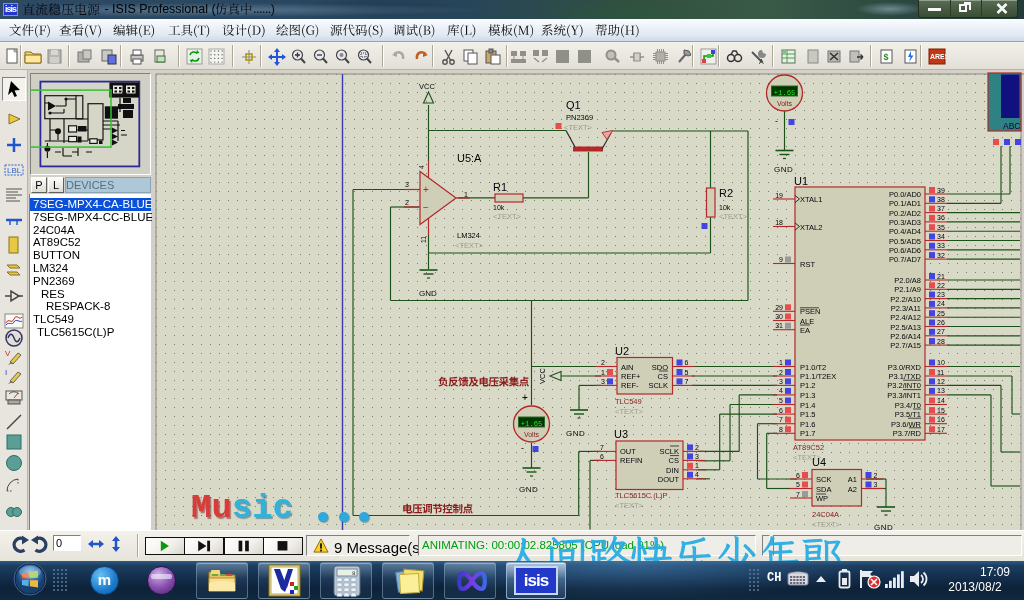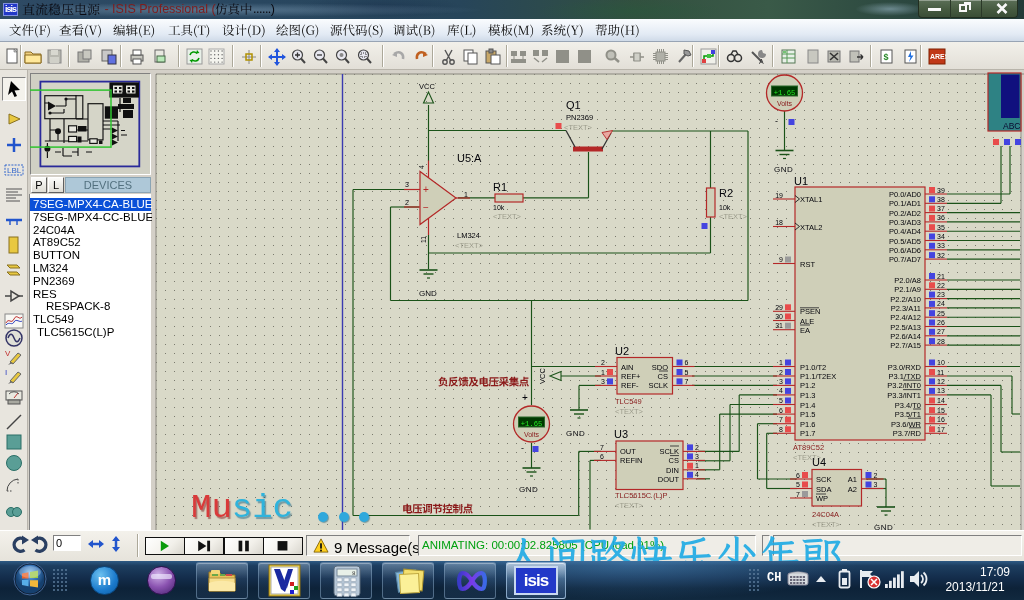--- a/index.html
+++ b/index.html
@@ -18,21 +18,21 @@
 </style></head><body>
 <div id="title" class="ab"></div>
 <div class="ab" style="left:540px;top:0;width:180px;height:19px;background:radial-gradient(ellipse at 50% 60%,rgba(40,90,60,.45),rgba(40,90,60,0) 75%)"></div>
 <div class="ab" style="left:300px;top:0;width:160px;height:19px;background:radial-gradient(ellipse at 50% 40%,rgba(20,40,70,.4),rgba(20,40,70,0) 75%)"></div>
 <div class="ab" style="left:60px;top:3px;width:420px;height:14px;background:radial-gradient(ellipse at 35% 50%,rgba(150,180,205,.42),rgba(150,180,205,0) 72%)"></div>
 <div class="ab" style="left:855px;top:2px;width:70px;height:14px;background:radial-gradient(ellipse,rgba(170,200,220,.5),rgba(170,200,220,0) 70%)"></div>
 <div class="ab" style="left:3px;top:3px;width:15px;height:13px;background:#2238C8;border:1px solid #8090E0;color:#fff;font-size:9px;font-weight:bold;text-align:center;line-height:11px;letter-spacing:-1px">isis</div>
 <svg style="position:absolute;left:22px;top:0.2px;overflow:visible;" width="80" height="18" viewBox="0 -14.3 80 18">
     <path d="M11.0 -9.8 10.3 -8.9H6.6L7.0 -10.5C7.3 -10.5 7.4 -10.6 7.4 -10.8L6.0 -11.0L5.8 -8.9H0.8L0.9 -8.5H5.7L5.5 -7.2H3.9L2.9 -7.6V0.1H0.6L0.7 0.5H12.2C12.4 0.5 12.5 0.4 12.6 0.3C12.1 -0.1 11.3 -0.7 11.3 -0.7L10.7 0.1H10.2V-6.7C10.5 -6.7 10.7 -6.8 10.8 -6.9L9.6 -7.8L9.2 -7.2H6.1L6.5 -8.5H11.9C12.1 -8.5 12.2 -8.6 12.3 -8.7C11.8 -9.2 11.0 -9.8 11.0 -9.8ZM3.7 0.1V-1.3H9.3V0.1ZM3.7 -1.7V-3.2H9.3V-1.7ZM3.7 -3.5V-5.0H9.3V-3.5ZM3.7 -5.4V-6.8H9.3V-5.4Z M14.3 -2.6C14.2 -2.6 13.7 -2.6 13.7 -2.6V-2.3C14.0 -2.3 14.2 -2.3 14.4 -2.2C14.7 -2.0 14.7 -0.9 14.6 0.4C14.6 0.8 14.7 1.0 15.0 1.0C15.4 1.0 15.7 0.7 15.7 0.1C15.8 -0.9 15.4 -1.5 15.4 -2.1C15.4 -2.4 15.5 -2.8 15.6 -3.2C15.8 -3.8 16.8 -6.6 17.3 -8.1L17.1 -8.2C14.9 -3.3 14.9 -3.3 14.7 -2.9C14.5 -2.6 14.5 -2.6 14.3 -2.6ZM13.7 -7.8 13.6 -7.7C14.1 -7.4 14.8 -6.7 15.0 -6.2C15.9 -5.6 16.4 -7.5 13.7 -7.8ZM14.7 -10.7 14.5 -10.6C15.1 -10.2 15.8 -9.5 16.0 -8.9C16.9 -8.3 17.5 -10.2 14.7 -10.7ZM19.9 -11.0 19.8 -10.9C20.2 -10.5 20.7 -9.8 20.8 -9.3C21.6 -8.6 22.4 -10.3 19.9 -11.0ZM23.9 -4.9 22.7 -5.0V0.0C22.7 0.6 22.8 0.8 23.5 0.8H24.1C25.3 0.8 25.6 0.6 25.6 0.3C25.6 0.1 25.5 0.1 25.3 -0.0L25.2 -1.8H25.1C25.0 -1.1 24.8 -0.3 24.8 -0.1C24.7 0.0 24.7 0.0 24.6 0.0C24.5 0.1 24.4 0.1 24.2 0.1H23.7C23.5 0.1 23.5 0.0 23.5 -0.2V-4.6C23.7 -4.6 23.9 -4.7 23.9 -4.9ZM19.4 -4.9 18.1 -5.0V-3.4C18.1 -1.9 17.8 -0.2 16.0 0.9L16.1 1.1C18.5 0.0 18.9 -1.8 18.9 -3.4V-4.6C19.2 -4.6 19.3 -4.7 19.4 -4.9ZM21.6 -4.9 20.4 -5.0V0.7H20.5C20.8 0.7 21.2 0.5 21.2 0.5V-4.5C21.5 -4.6 21.6 -4.7 21.6 -4.9ZM24.4 -9.8 23.8 -9.0H17.0L17.1 -8.6H20.1C19.6 -7.9 18.5 -6.8 17.6 -6.3C17.5 -6.3 17.3 -6.2 17.3 -6.2L17.7 -5.2C17.8 -5.3 17.9 -5.3 17.9 -5.4C20.2 -5.7 22.2 -6.1 23.4 -6.3C23.7 -5.9 23.9 -5.5 24.0 -5.1C25.0 -4.5 25.6 -6.6 22.3 -7.8L22.2 -7.7C22.5 -7.4 22.9 -7.0 23.3 -6.6C21.3 -6.4 19.5 -6.3 18.3 -6.2C19.3 -6.7 20.4 -7.4 21.0 -8.0C21.3 -7.9 21.5 -8.0 21.5 -8.2L20.6 -8.6H25.1C25.3 -8.6 25.4 -8.7 25.5 -8.8C25.1 -9.2 24.4 -9.8 24.4 -9.8Z M31.4 -2.7H31.2C31.2 -1.8 30.8 -0.9 30.4 -0.5C30.1 -0.4 30.0 -0.1 30.1 0.1C30.3 0.4 30.7 0.3 31.0 0.0C31.4 -0.4 31.8 -1.3 31.4 -2.7ZM33.4 -2.7 32.3 -2.8V-0.2C32.3 0.4 32.4 0.6 33.4 0.6H34.7C36.6 0.6 37.0 0.5 37.0 0.1C37.0 -0.1 37.0 -0.1 36.7 -0.2L36.6 -1.6H36.5C36.3 -1.0 36.2 -0.5 36.1 -0.3C36.1 -0.2 36.0 -0.1 35.9 -0.1C35.7 -0.1 35.3 -0.1 34.7 -0.1H33.6C33.1 -0.1 33.1 -0.2 33.1 -0.3V-2.4C33.3 -2.4 33.4 -2.5 33.4 -2.7ZM36.8 -2.7 36.6 -2.6C37.2 -1.9 37.7 -0.9 37.7 -0.1C38.5 0.7 39.3 -1.3 36.8 -2.7ZM34.0 -3.4 33.8 -3.3C34.3 -2.8 34.7 -1.9 34.8 -1.2C35.6 -0.6 36.3 -2.2 34.0 -3.4ZM34.3 -10.6 32.8 -10.9C32.5 -9.7 31.7 -8.4 30.8 -7.6L31.0 -7.5C31.7 -7.9 32.3 -8.4 32.9 -9.1H35.6C35.4 -8.6 35.0 -8.0 34.7 -7.5H31.4L31.6 -7.1H36.7V-5.7H31.7L31.8 -5.3H36.7V-3.9H31.3L31.4 -3.5H36.7V-3.0H36.8C37.1 -3.0 37.5 -3.2 37.5 -3.3V-7.0C37.8 -7.0 38.0 -7.1 38.1 -7.2L37.0 -8.0L36.6 -7.5H35.0C35.6 -7.9 36.3 -8.6 36.7 -9.0C37.0 -9.0 37.1 -9.0 37.2 -9.1L36.2 -10.0L35.7 -9.5H33.2C33.4 -9.8 33.6 -10.1 33.8 -10.4C34.1 -10.4 34.2 -10.5 34.3 -10.6ZM30.3 -7.6 29.7 -6.9H29.3V-9.5C29.8 -9.6 30.2 -9.7 30.6 -9.8C30.9 -9.7 31.1 -9.7 31.2 -9.8L30.2 -10.7C29.4 -10.3 27.8 -9.6 26.6 -9.2L26.6 -9.0C27.2 -9.1 27.9 -9.2 28.5 -9.3V-6.9H26.5L26.6 -6.5H28.3C27.9 -4.7 27.3 -2.9 26.3 -1.5L26.5 -1.3C27.3 -2.2 28.0 -3.2 28.5 -4.3V1.0H28.6C29.0 1.0 29.3 0.8 29.3 0.7V-5.3C29.7 -4.8 30.1 -4.2 30.1 -3.6C30.9 -3.0 31.6 -4.6 29.3 -5.7V-6.5H31.0C31.1 -6.5 31.3 -6.6 31.3 -6.7C30.9 -7.1 30.3 -7.6 30.3 -7.6Z M47.7 -4.0 47.6 -3.9C48.3 -3.3 49.1 -2.3 49.3 -1.5C50.3 -0.8 50.9 -2.9 47.7 -4.0ZM49.5 -6.0 48.9 -5.2H46.7V-8.2C47.0 -8.3 47.1 -8.4 47.2 -8.6L45.9 -8.7V-5.2H42.6L42.7 -4.8H45.9V-0.2H41.4L41.5 0.2H51.2C51.4 0.2 51.5 0.1 51.5 0.0C51.1 -0.4 50.4 -1.0 50.4 -1.0L49.8 -0.2H46.7V-4.8H50.3C50.5 -4.8 50.6 -4.9 50.6 -5.1C50.2 -5.5 49.5 -6.0 49.5 -6.0ZM50.3 -10.6 49.7 -9.8H42.0L41.0 -10.3V-6.5C41.0 -4.0 40.8 -1.3 39.5 0.9L39.6 1.0C41.7 -1.1 41.8 -4.2 41.8 -6.5V-9.4H51.1C51.2 -9.4 51.4 -9.5 51.4 -9.6C51.0 -10.0 50.3 -10.6 50.3 -10.6Z M57.7 -5.9H54.5V-8.3H57.7ZM57.7 -5.5V-3.2H54.5V-5.5ZM58.5 -5.9V-8.3H61.9V-5.9ZM58.5 -5.5H61.9V-3.2H58.5ZM54.5 -2.2V-2.8H57.7V-0.5C57.7 0.4 58.1 0.7 59.4 0.7H61.3C64.0 0.7 64.6 0.5 64.6 0.1C64.6 -0.1 64.5 -0.2 64.1 -0.3L64.1 -2.3H63.9C63.7 -1.4 63.5 -0.6 63.4 -0.4C63.3 -0.3 63.3 -0.2 63.1 -0.2C62.8 -0.2 62.2 -0.2 61.3 -0.2H59.5C58.7 -0.2 58.5 -0.3 58.5 -0.7V-2.8H61.9V-2.0H62.1C62.3 -2.0 62.8 -2.2 62.8 -2.3V-8.2C63.0 -8.2 63.3 -8.3 63.3 -8.4L62.3 -9.2L61.8 -8.7H58.5V-10.4C58.9 -10.5 59.0 -10.6 59.0 -10.8L57.7 -10.9V-8.7H54.6L53.7 -9.1V-1.9H53.8C54.2 -1.9 54.5 -2.1 54.5 -2.2Z M72.9 -2.4 71.7 -3.0C71.3 -2.0 70.5 -0.7 69.6 0.2L69.7 0.4C70.8 -0.3 71.9 -1.4 72.4 -2.3C72.7 -2.2 72.8 -2.3 72.9 -2.4ZM75.0 -2.8 74.8 -2.7C75.5 -2.0 76.4 -0.9 76.6 0.0C77.6 0.7 78.2 -1.4 75.0 -2.8ZM66.3 -2.7C66.2 -2.7 65.8 -2.7 65.8 -2.7V-2.4C66.0 -2.3 66.2 -2.3 66.4 -2.2C66.7 -2.0 66.7 -0.9 66.5 0.4C66.6 0.8 66.7 1.0 67.0 1.0C67.4 1.0 67.7 0.7 67.7 0.1C67.7 -0.9 67.4 -1.5 67.4 -2.1C67.3 -2.5 67.4 -2.9 67.5 -3.3C67.7 -3.9 68.6 -6.9 69.1 -8.5L68.9 -8.5C66.8 -3.4 66.8 -3.4 66.6 -2.9C66.5 -2.7 66.5 -2.7 66.3 -2.7ZM65.6 -7.8 65.5 -7.7C66.0 -7.4 66.6 -6.7 66.8 -6.2C67.7 -5.7 68.3 -7.5 65.6 -7.8ZM66.4 -10.8 66.3 -10.7C66.9 -10.3 67.6 -9.6 67.8 -9.0C68.7 -8.5 69.3 -10.4 66.4 -10.8ZM76.4 -10.6 75.8 -9.9H70.4L69.4 -10.3V-6.8C69.4 -4.2 69.2 -1.5 67.8 0.8L68.0 1.0C70.1 -1.3 70.2 -4.5 70.2 -6.8V-9.5H73.2C73.2 -8.9 73.0 -8.3 72.9 -7.9H72.0L71.1 -8.3V-3.2H71.3C71.6 -3.2 71.9 -3.4 71.9 -3.5V-3.8H73.5V-0.3C73.5 -0.1 73.4 -0.0 73.2 -0.0C72.9 -0.0 71.8 -0.1 71.8 -0.1V0.1C72.3 0.2 72.6 0.3 72.8 0.4C72.9 0.5 73.0 0.7 73.0 1.0C74.1 0.9 74.3 0.4 74.3 -0.2V-3.8H75.8V-3.4H75.9C76.2 -3.4 76.6 -3.5 76.6 -3.6V-7.4C76.8 -7.5 77.0 -7.6 77.1 -7.7L76.1 -8.4L75.6 -7.9H73.3C73.6 -8.2 73.9 -8.6 74.1 -8.9C74.4 -8.9 74.5 -9.0 74.6 -9.2L73.5 -9.5H77.2C77.4 -9.5 77.5 -9.5 77.5 -9.7C77.1 -10.1 76.4 -10.6 76.4 -10.6ZM75.8 -7.6V-6.0H71.9V-7.6ZM71.9 -4.2V-5.7H75.8V-4.2Z" fill="#0A0A12" fill-opacity="1.0"></path>
   </svg>
-<div class="ab" style="left:101px;top:2px;font-size:12.5px;color:#7f1d1d">&nbsp;- ISIS Professional (</div>
+<div class="ab" style="left:101px;top:2px;font-size:12.5px;color:#000000">&nbsp;- ISIS Professional (</div>
 <svg style="position:absolute;left:215px;top:0.4px;overflow:visible;" width="40" height="18" viewBox="0 -13.8 40 18">
     <path d="M6.7 -10.4 6.6 -10.3C7.1 -9.9 7.8 -9.0 7.9 -8.3C8.7 -7.7 9.4 -9.6 6.7 -10.4ZM3.5 -6.9 3.0 -7.1C3.5 -8.0 3.9 -8.8 4.2 -9.8C4.5 -9.8 4.7 -9.9 4.7 -10.0L3.4 -10.5C2.7 -8.1 1.6 -5.6 0.5 -4.1L0.6 -4.0C1.2 -4.5 1.8 -5.2 2.3 -6.0V1.0H2.4C2.8 1.0 3.1 0.8 3.1 0.7V-6.7C3.3 -6.7 3.4 -6.8 3.5 -6.9ZM11.0 -8.6 10.4 -7.9H3.8L3.9 -7.5H6.3C6.3 -3.9 6.0 -1.4 3.5 0.9L3.7 1.0C6.1 -0.5 6.9 -2.5 7.1 -5.1H9.9C9.8 -2.2 9.7 -0.5 9.4 -0.2C9.3 -0.1 9.2 -0.1 8.9 -0.1C8.7 -0.1 7.9 -0.2 7.5 -0.2L7.5 0.0C7.9 0.1 8.3 0.2 8.5 0.3C8.7 0.5 8.7 0.7 8.7 1.0C9.2 1.0 9.7 0.8 10.0 0.5C10.5 -0.0 10.6 -1.8 10.7 -5.0C11.0 -5.1 11.1 -5.1 11.2 -5.2L10.2 -6.0L9.7 -5.5H7.1C7.2 -6.1 7.2 -6.8 7.2 -7.5H11.7C11.9 -7.5 12.0 -7.6 12.0 -7.7C11.7 -8.1 11.0 -8.6 11.0 -8.6Z M18.0 -0.7 16.9 -1.4C16.2 -0.7 14.6 0.3 13.2 0.8L13.3 1.0C14.8 0.7 16.5 -0.0 17.4 -0.6C17.7 -0.5 17.9 -0.6 18.0 -0.7ZM20.0 -1.2 19.9 -1.0C21.5 -0.5 22.6 0.2 23.2 0.8C24.1 1.5 25.4 -0.4 20.0 -1.2ZM23.3 -2.7 22.7 -1.9H22.3V-7.1C22.6 -7.1 22.8 -7.2 22.8 -7.3L21.7 -8.1L21.3 -7.6H18.9L19.0 -8.7H23.6C23.8 -8.7 23.9 -8.8 24.0 -8.9C23.5 -9.3 22.8 -9.8 22.8 -9.8L22.2 -9.1H19.1L19.2 -10.1C19.5 -10.1 19.6 -10.2 19.6 -10.4L18.4 -10.5L18.3 -9.1H13.6L13.7 -8.7H18.3L18.1 -7.6H16.3L15.3 -8.0V-1.9H13.1L13.2 -1.5H24.1C24.3 -1.5 24.4 -1.6 24.5 -1.7C24.0 -2.1 23.3 -2.7 23.3 -2.7ZM16.1 -3.4V-4.4H21.4V-3.4ZM16.1 -3.0H21.4V-1.9H16.1ZM16.1 -4.8V-5.8H21.4V-4.8ZM16.1 -6.2V-7.2H21.4V-6.2Z M35.3 -4.2H31.6V-7.5H35.3ZM32.1 -10.3 30.8 -10.5V-7.9H27.2L26.3 -8.3V-2.6H26.5C26.8 -2.6 27.1 -2.8 27.1 -2.9V-3.8H30.8V1.0H30.9C31.3 1.0 31.6 0.8 31.6 0.6V-3.8H35.3V-2.8H35.4C35.7 -2.8 36.1 -3.0 36.1 -3.0V-7.3C36.4 -7.4 36.6 -7.5 36.6 -7.6L35.6 -8.4L35.1 -7.9H31.6V-10.0C31.9 -10.0 32.0 -10.2 32.1 -10.3ZM27.1 -4.2V-7.5H30.8V-4.2Z" fill="#0A0A12" fill-opacity="1.0"></path>
   </svg>
 <div class="ab" style="left:253px;top:2px;font-size:12.5px;color:#0A0A12;letter-spacing:-0.5px">......)</div>
 <div class="ab" style="left:918px;top:0;width:100px;height:18px;background:linear-gradient(#5A6E56,#45593F 60%,#3A4E36);border:1px solid #222E20;border-top:none;border-radius:0 0 4px 4px;box-shadow:inset 0 1px 0 rgba(255,255,255,.35)">
 <div style="position:absolute;left:31px;top:0;width:1px;height:18px;background:#2A3828"></div>
 <div style="position:absolute;left:62px;top:0;width:1px;height:18px;background:#2A3828"></div>
 <div style="position:absolute;left:9px;top:8px;width:13px;height:3px;background:#F8F8F8"></div>
 <div style="position:absolute;left:40px;top:4px;width:8px;height:8px;border:2px solid #F8F8F8;background:transparent"></div>
 <div style="position:absolute;left:45px;top:2px;width:7px;height:3px;background:#F8F8F8"></div>
@@ -391,30 +391,30 @@
       <path d="M48 53h8.5v5.5H48zM47.5 63.5h4v6h-4z" fill="#101010" stroke="none"></path>
       <rect x="59.8" y="65.8" width="7.4" height="4.6" fill="#E8E8E0"></rect>
       <path d="M69 67.5h3.5v3.5H69z" fill="#101010" stroke="none"></path>
       <path d="M25 79h6M33 75v8M33 83h9M42 79h6M48 75v8M56 79h6"></path>
     </g>
     <rect x="-2" y="17.1" width="83" height="57" fill="none" stroke="#2EC42E" stroke-width="1.5"></rect>
   </svg>
 <div class="ab" style="left:29px;top:176px;width:122px;height:18px;background:#D4D0C8"></div>
 <div class="ab raise" style="left:31px;top:177px;width:16px;height:16px;background:linear-gradient(#FCFCFA,#DEDCD4);font-size:11px;text-align:center;line-height:14px;color:#000">P</div>
 <div class="ab raise" style="left:48px;top:177px;width:16px;height:16px;background:linear-gradient(#FCFCFA,#DEDCD4);font-size:11px;text-align:center;line-height:14px;color:#000">L</div>
-<div class="ab" style="left:65px;top:177px;width:86px;height:16px;background:#AEC8D8;border:1px solid #8AA4B4;color:#52707E;font-size:11px;text-align:center;line-height:14px">DEVICES</div>
+<div class="ab" style="left:65px;top:177px;width:86px;height:16px;background:#AEC8D8;border:1px solid #8AA4B4;color:#52707E;font-size:11px;text-align:left;line-height:14px">DEVICES</div>
 <div id="devlist" class="ab"></div>
 <div class="ab" style="left:30px;top:198px;width:121px;height:13px;background:#0A50D8;color:#FFF;font-size:11.5px;line-height:13px;white-space:nowrap;padding-left:3px">7SEG-MPX4-CA-BLUE</div>
 <div class="ab" style="left:30px;top:210.8px;width:121px;height:13px;color:#000;font-size:11.5px;line-height:13px;white-space:nowrap;padding-left:3px">7SEG-MPX4-CC-BLUE</div>
 <div class="ab" style="left:30px;top:223.60000000000002px;width:121px;height:13px;color:#000;font-size:11.5px;line-height:13px;white-space:nowrap;padding-left:3px">24C04A</div>
 <div class="ab" style="left:30px;top:236.40000000000003px;width:121px;height:13px;color:#000;font-size:11.5px;line-height:13px;white-space:nowrap;padding-left:3px">AT89C52</div>
 <div class="ab" style="left:30px;top:249.20000000000005px;width:121px;height:13px;color:#000;font-size:11.5px;line-height:13px;white-space:nowrap;padding-left:3px">BUTTON</div>
 <div class="ab" style="left:30px;top:262.00000000000006px;width:121px;height:13px;color:#000;font-size:11.5px;line-height:13px;white-space:nowrap;padding-left:3px">LM324</div>
 <div class="ab" style="left:30px;top:274.80000000000007px;width:121px;height:13px;color:#000;font-size:11.5px;line-height:13px;white-space:nowrap;padding-left:3px">PN2369</div>
-<div class="ab" style="left:30px;top:287.6000000000001px;width:121px;height:13px;color:#000;font-size:11.5px;line-height:13px;white-space:nowrap;padding-left:3px">RES</div>
+<div class="ab" style="left:30px;top:287.6000000000001px;width:121px;height:13px;color:#000;font-size:11.5px;line-height:13px;white-space:nowrap;padding-left:11px">RES</div>
 <div class="ab" style="left:30px;top:300.4000000000001px;width:121px;height:13px;color:#000;font-size:11.5px;line-height:13px;white-space:nowrap;padding-left:16px">RESPACK-8</div>
 <div class="ab" style="left:30px;top:313.2000000000001px;width:121px;height:13px;color:#000;font-size:11.5px;line-height:13px;white-space:nowrap;padding-left:3px">TLC549</div>
 <div class="ab" style="left:30px;top:326.0000000000001px;width:121px;height:13px;color:#000;font-size:11.5px;line-height:13px;white-space:nowrap;padding-left:7px">TLC5615C(L)P</div>
 <div id="schem" class="ab"></div>
 <svg class="ab" style="left:152px;top:70px" width="872" height="460" viewBox="152 70 872 460">
     <g shape-rendering="crispEdges">
       <defs>
         <pattern id="gd" width="9" height="9" patternUnits="userSpaceOnUse" x="155" y="73">
           <rect width="9" height="9" fill="#D9D9C8"></rect>
           <rect x="1" y="1" width="1.05" height="1.05" fill="#7A7A6E"></rect>
@@ -825,21 +825,21 @@
     <rect x="993" y="139" width="6" height="6" fill="#E84C4C"></rect>
     <rect x="1004" y="139" width="6" height="6" fill="#4444E0"></rect>
     <rect x="1015" y="139" width="6" height="6" fill="#4444E0"></rect>
   </svg>
 <svg style="position:absolute;left:438px;top:374.4px;overflow:visible;" width="93" height="15" viewBox="0 -11.6 93 15">
     <path d="M5.4 -0.8C6.7 -0.2 8.1 0.5 8.9 1.0L9.9 0.1C9.0 -0.4 7.5 -1.1 6.2 -1.6ZM4.7 -4.1C4.6 -1.8 4.3 -0.6 0.4 -0.1C0.6 0.1 0.9 0.6 1.0 0.9C5.3 0.3 5.8 -1.3 6.0 -4.1ZM3.6 -6.9H6.0C5.8 -6.6 5.6 -6.2 5.3 -5.9H2.8C3.1 -6.2 3.4 -6.6 3.6 -6.9ZM3.4 -8.9C2.8 -7.7 1.8 -6.4 0.3 -5.3C0.6 -5.2 1.1 -4.7 1.3 -4.5C1.5 -4.6 1.7 -4.8 1.9 -5.0V-1.3H3.2V-4.8H7.6V-1.3H8.9V-5.9H6.8C7.2 -6.4 7.5 -6.9 7.7 -7.4L6.9 -7.9L6.7 -7.9H4.3C4.4 -8.2 4.6 -8.4 4.7 -8.7Z M18.6 -8.9C16.9 -8.4 14.1 -8.1 11.6 -8.1V-5.2C11.6 -3.6 11.6 -1.3 10.5 0.2C10.8 0.3 11.4 0.7 11.6 1.0C12.7 -0.6 12.9 -2.9 12.9 -4.7H13.4C13.9 -3.4 14.5 -2.3 15.3 -1.5C14.5 -0.9 13.5 -0.5 12.5 -0.3C12.7 0.0 13.1 0.5 13.2 0.9C14.3 0.5 15.4 0.1 16.3 -0.6C17.1 0.0 18.1 0.5 19.3 0.8C19.5 0.5 19.8 -0.0 20.1 -0.3C19.0 -0.5 18.0 -0.9 17.2 -1.4C18.3 -2.5 19.0 -3.8 19.4 -5.6L18.6 -5.9L18.3 -5.9H12.9V-7.0C15.2 -7.1 17.8 -7.3 19.6 -7.9ZM17.8 -4.7C17.4 -3.7 16.9 -2.9 16.2 -2.3C15.5 -2.9 15.0 -3.7 14.7 -4.7Z M24.5 -4.3V-0.9H25.6V-3.3H28.5V-0.9H29.7V-4.3ZM27.4 -0.2C28.2 0.1 29.2 0.6 29.7 1.0L30.2 0.1C29.7 -0.3 28.7 -0.7 27.9 -1.0ZM26.5 -3.0V-2.0C26.5 -1.2 26.2 -0.5 23.8 0.0C24.0 0.2 24.3 0.7 24.5 1.0C27.1 0.4 27.7 -0.7 27.7 -2.0V-3.0ZM21.6 -8.9C21.3 -7.4 20.9 -5.9 20.3 -5.0C20.6 -4.8 21.0 -4.4 21.2 -4.2C21.6 -4.8 21.9 -5.5 22.1 -6.4H23.1C22.9 -6.0 22.8 -5.5 22.6 -5.2L23.5 -5.0C23.8 -5.5 24.2 -6.4 24.5 -7.3L23.7 -7.5L23.5 -7.4H22.4C22.5 -7.9 22.6 -8.3 22.7 -8.7ZM21.7 1.0C21.9 0.7 22.2 0.4 24.1 -1.0C24.0 -1.2 23.8 -1.7 23.7 -2.0L22.8 -1.3V-5.1H21.8V-1.1C21.8 -0.5 21.3 -0.0 21.1 0.2C21.3 0.3 21.6 0.7 21.7 1.0ZM24.6 -8.3V-6.1H26.6V-5.6H24.0V-4.6H30.4V-5.6H27.7V-6.1H29.7V-8.3H27.7V-8.9H26.6V-8.3ZM25.6 -7.4H26.6V-6.9H25.6ZM27.7 -7.4H28.6V-6.9H27.7Z M31.2 -8.4V-7.1H32.9V-6.4C32.9 -4.7 32.7 -2.0 30.6 -0.2C30.8 0.0 31.3 0.5 31.5 0.9C33.0 -0.5 33.7 -2.2 34.0 -3.9C34.4 -2.9 35.0 -2.0 35.7 -1.3C35.0 -0.8 34.2 -0.4 33.3 -0.2C33.5 0.1 33.8 0.6 34.0 0.9C35.0 0.6 36.0 0.2 36.8 -0.4C37.6 0.1 38.5 0.6 39.7 0.9C39.9 0.5 40.3 -0.1 40.6 -0.3C39.5 -0.6 38.6 -0.9 37.8 -1.4C38.8 -2.4 39.5 -3.8 39.9 -5.6L39.1 -6.0L38.8 -5.9H37.4C37.6 -6.7 37.7 -7.6 37.9 -8.4ZM36.8 -2.2C35.5 -3.3 34.7 -4.8 34.2 -6.6V-7.1H36.3C36.1 -6.2 35.9 -5.4 35.7 -4.7H38.3C38.0 -3.7 37.4 -2.8 36.8 -2.2Z M44.9 -4.0V-3.0H42.9V-4.0ZM46.3 -4.0H48.3V-3.0H46.3ZM44.9 -5.2H42.9V-6.2H44.9ZM46.3 -5.2V-6.2H48.3V-5.2ZM41.6 -7.4V-1.2H42.9V-1.8H44.9V-1.2C44.9 0.4 45.3 0.8 46.8 0.8C47.1 0.8 48.4 0.8 48.8 0.8C50.1 0.8 50.4 0.2 50.6 -1.4C50.3 -1.5 49.9 -1.7 49.6 -1.8V-7.4H46.3V-8.9H44.9V-7.4ZM49.4 -1.8C49.3 -0.7 49.2 -0.5 48.6 -0.5C48.4 -0.5 47.2 -0.5 46.9 -0.5C46.3 -0.5 46.3 -0.5 46.3 -1.2V-1.8Z M57.6 -2.8C58.2 -2.3 58.8 -1.6 59.1 -1.1L60.0 -1.8C59.7 -2.3 59.1 -2.9 58.5 -3.4ZM51.6 -8.4V-5.0C51.6 -3.4 51.5 -1.2 50.7 0.3C51.0 0.4 51.5 0.8 51.7 1.0C52.6 -0.7 52.8 -3.3 52.8 -5.0V-7.2H60.6V-8.4ZM55.9 -6.9V-5.0H53.2V-3.8H55.9V-0.6H52.6V0.6H60.5V-0.6H57.2V-3.8H60.1V-5.0H57.2V-6.9Z M68.7 -7.3C68.4 -6.4 67.8 -5.4 67.3 -4.7L68.4 -4.2C68.9 -4.9 69.5 -5.9 70.0 -6.8ZM61.9 -6.3C62.4 -5.7 62.8 -4.9 62.9 -4.4L64.0 -4.9C63.9 -5.4 63.4 -6.2 63.0 -6.8ZM69.1 -8.9C67.2 -8.5 64.1 -8.3 61.3 -8.2C61.5 -7.9 61.6 -7.3 61.7 -7.0C64.4 -7.1 67.7 -7.3 70.1 -7.7ZM61.2 -4.0V-2.8H64.2C63.3 -1.8 62.1 -1.0 60.8 -0.5C61.1 -0.2 61.6 0.3 61.8 0.6C63.0 0.1 64.2 -0.9 65.1 -2.0V0.9H66.5V-2.0C67.5 -0.9 68.7 0.0 69.9 0.6C70.1 0.3 70.5 -0.3 70.8 -0.5C69.6 -1.0 68.3 -1.9 67.4 -2.8H70.5V-4.0H66.5V-4.9H65.5L66.6 -5.3C66.5 -5.8 66.2 -6.5 65.9 -7.1L64.7 -6.7C65.0 -6.1 65.3 -5.4 65.3 -4.9H65.1V-4.0Z M75.3 -2.9V-2.4H71.2V-1.4H74.2C73.3 -0.9 72.0 -0.4 70.9 -0.2C71.1 0.1 71.5 0.6 71.7 0.9C72.9 0.5 74.2 -0.1 75.3 -0.9V0.9H76.5V-0.9C77.6 -0.2 78.9 0.5 80.2 0.8C80.3 0.5 80.7 0.1 80.9 -0.2C79.8 -0.4 78.6 -0.9 77.7 -1.4H80.7V-2.4H76.5V-2.9ZM75.8 -5.7V-5.3H73.6V-5.7ZM75.6 -8.7C75.7 -8.4 75.8 -8.2 75.9 -7.9H74.2C74.4 -8.2 74.5 -8.4 74.7 -8.7L73.4 -8.9C72.9 -8.0 72.1 -6.9 70.9 -6.1C71.2 -5.9 71.6 -5.5 71.8 -5.3C72.0 -5.4 72.2 -5.6 72.4 -5.8V-2.8H73.6V-3.0H80.4V-4.0H77.0V-4.4H79.7V-5.3H77.0V-5.7H79.7V-6.5H77.0V-6.9H80.2V-7.9H77.2C77.1 -8.2 76.9 -8.7 76.7 -9.0ZM75.8 -6.5H73.6V-6.9H75.8ZM75.8 -4.4V-4.0H73.6V-4.4Z M83.6 -4.7H88.4V-3.3H83.6ZM84.1 -1.3C84.3 -0.6 84.4 0.3 84.4 0.9L85.6 0.7C85.6 0.2 85.5 -0.8 85.3 -1.5ZM86.3 -1.3C86.6 -0.7 86.9 0.3 87.0 0.8L88.3 0.5C88.1 -0.1 87.8 -0.9 87.5 -1.6ZM88.5 -1.4C88.9 -0.7 89.5 0.3 89.7 0.9L91.0 0.4C90.7 -0.2 90.1 -1.1 89.6 -1.8ZM82.4 -1.7C82.1 -1.0 81.6 -0.1 81.1 0.3L82.3 0.9C82.8 0.3 83.3 -0.6 83.6 -1.4ZM82.4 -5.8V-2.1H89.7V-5.8H86.6V-6.8H90.4V-8.0H86.6V-8.9H85.4V-5.8Z" fill="#8B1A1A" fill-opacity="1.0"></path>
   </svg>
 <svg style="position:absolute;left:402px;top:501.4px;overflow:visible;" width="73" height="15" viewBox="0 -11.6 73 15">
     <path d="M4.5 -4.0V-3.0H2.5V-4.0ZM5.9 -4.0H7.9V-3.0H5.9ZM4.5 -5.2H2.5V-6.2H4.5ZM5.9 -5.2V-6.2H7.9V-5.2ZM1.2 -7.4V-1.2H2.5V-1.8H4.5V-1.2C4.5 0.4 4.9 0.8 6.4 0.8C6.7 0.8 8.0 0.8 8.4 0.8C9.7 0.8 10.0 0.2 10.2 -1.4C9.9 -1.5 9.5 -1.7 9.2 -1.8V-7.4H5.9V-8.9H4.5V-7.4ZM9.0 -1.8C8.9 -0.7 8.8 -0.5 8.2 -0.5C8.0 -0.5 6.8 -0.5 6.5 -0.5C5.9 -0.5 5.9 -0.5 5.9 -1.2V-1.8Z M17.2 -2.8C17.8 -2.3 18.4 -1.6 18.7 -1.1L19.6 -1.8C19.3 -2.3 18.7 -2.9 18.1 -3.4ZM11.2 -8.4V-5.0C11.2 -3.4 11.1 -1.2 10.3 0.3C10.6 0.4 11.1 0.8 11.3 1.0C12.2 -0.7 12.4 -3.3 12.4 -5.0V-7.2H20.2V-8.4ZM15.5 -6.9V-5.0H12.8V-3.8H15.5V-0.6H12.2V0.6H20.1V-0.6H16.8V-3.8H19.7V-5.0H16.8V-6.9Z M21.0 -8.0C21.6 -7.5 22.4 -6.8 22.7 -6.3L23.5 -7.2C23.2 -7.6 22.4 -8.3 21.8 -8.8ZM20.6 -5.7V-4.5H21.8V-1.4C21.8 -0.8 21.4 -0.3 21.2 -0.1C21.4 0.1 21.8 0.5 21.9 0.8C22.1 0.5 22.4 0.3 23.7 -0.9C23.6 -0.5 23.4 -0.1 23.2 0.3C23.4 0.4 23.9 0.7 24.0 0.9C25.1 -0.5 25.2 -2.8 25.2 -4.5V-7.4H28.9V-0.4C28.9 -0.3 28.8 -0.2 28.7 -0.2C28.5 -0.2 28.1 -0.2 27.6 -0.2C27.8 0.1 28.0 0.6 28.0 0.9C28.7 0.9 29.2 0.9 29.5 0.7C29.9 0.5 30.0 0.2 30.0 -0.4V-8.5H24.1V-4.5C24.1 -3.6 24.1 -2.5 23.9 -1.6C23.8 -1.8 23.7 -2.1 23.6 -2.3L23.0 -1.8V-5.7ZM26.5 -7.2V-6.6H25.7V-5.7H26.5V-4.9H25.5V-4.1H28.6V-4.9H27.5V-5.7H28.4V-6.6H27.5V-7.2ZM25.6 -3.4V-0.3H26.5V-0.8H28.4V-3.4ZM26.5 -2.5H27.5V-1.7H26.5Z M31.3 -5.2V-3.9H33.8V0.9H35.1V-3.9H38.1V-1.8C38.1 -1.7 38.1 -1.7 37.9 -1.7C37.7 -1.7 36.9 -1.7 36.3 -1.7C36.5 -1.3 36.6 -0.7 36.7 -0.4C37.6 -0.4 38.3 -0.4 38.8 -0.6C39.3 -0.8 39.5 -1.1 39.5 -1.8V-5.2ZM36.8 -8.9V-7.9H34.4V-8.9H33.1V-7.9H30.8V-6.7H33.1V-5.7H34.4V-6.7H36.8V-5.7H38.1V-6.7H40.3V-7.9H38.1V-8.9Z M47.5 -5.5C48.1 -5.0 49.1 -4.2 49.5 -3.7L50.3 -4.6C49.8 -5.0 48.8 -5.8 48.2 -6.2ZM41.9 -8.9V-7.1H40.8V-5.9H41.9V-3.7L40.7 -3.3L40.9 -2.1L41.9 -2.5V-0.6C41.9 -0.4 41.8 -0.4 41.7 -0.4C41.6 -0.4 41.2 -0.4 40.8 -0.4C41.0 -0.1 41.1 0.5 41.2 0.8C41.8 0.8 42.3 0.7 42.6 0.5C42.9 0.3 43.0 0.0 43.0 -0.5V-2.9L44.1 -3.3L43.9 -4.4L43.0 -4.1V-5.9H43.9V-7.1H43.0V-8.9ZM46.1 -6.2C45.6 -5.6 44.9 -5.0 44.2 -4.6C44.4 -4.4 44.7 -3.9 44.8 -3.7H44.6V-2.6H46.6V-0.5H43.8V0.6H50.6V-0.5H47.9V-2.6H49.8V-3.7H45.0C45.7 -4.2 46.6 -5.0 47.1 -5.8ZM46.3 -8.7C46.4 -8.4 46.6 -8.0 46.7 -7.7H44.2V-5.8H45.3V-6.7H49.3V-5.8H50.4V-7.7H48.1C47.9 -8.1 47.7 -8.6 47.5 -9.0Z M57.3 -8.1V-2.1H58.4V-8.1ZM59.1 -8.7V-0.5C59.1 -0.4 59.1 -0.3 58.9 -0.3C58.7 -0.3 58.2 -0.3 57.6 -0.3C57.8 0.0 58.0 0.6 58.0 0.9C58.8 0.9 59.4 0.9 59.8 0.7C60.2 0.5 60.3 0.1 60.3 -0.5V-8.7ZM51.7 -8.7C51.5 -7.7 51.2 -6.7 50.7 -6.0C51.0 -5.9 51.4 -5.7 51.7 -5.6H50.9V-4.5H53.3V-3.7H51.3V0.1H52.4V-2.6H53.3V0.9H54.5V-2.6H55.4V-1.0C55.4 -0.9 55.4 -0.9 55.3 -0.9C55.2 -0.9 54.9 -0.9 54.6 -0.9C54.8 -0.6 54.9 -0.2 54.9 0.1C55.5 0.2 55.9 0.1 56.2 -0.0C56.5 -0.2 56.5 -0.5 56.5 -1.0V-3.7H54.5V-4.5H56.8V-5.6H54.5V-6.4H56.4V-7.5H54.5V-8.9H53.3V-7.5H52.6C52.7 -7.8 52.8 -8.2 52.9 -8.5ZM53.3 -5.6H51.9C52.0 -5.8 52.1 -6.1 52.2 -6.4H53.3Z M63.4 -4.7H68.2V-3.3H63.4ZM63.9 -1.3C64.1 -0.6 64.2 0.3 64.2 0.9L65.4 0.7C65.4 0.2 65.3 -0.8 65.1 -1.5ZM66.1 -1.3C66.4 -0.7 66.7 0.3 66.8 0.8L68.1 0.5C67.9 -0.1 67.6 -0.9 67.3 -1.6ZM68.3 -1.4C68.7 -0.7 69.3 0.3 69.5 0.9L70.8 0.4C70.5 -0.2 69.9 -1.1 69.4 -1.8ZM62.2 -1.7C61.9 -1.0 61.4 -0.1 60.9 0.3L62.1 0.9C62.6 0.3 63.1 -0.6 63.4 -1.4ZM62.2 -5.8V-2.1H69.5V-5.8H66.4V-6.8H70.2V-8.0H66.4V-8.9H65.2V-5.8Z" fill="#8B1A1A" fill-opacity="1.0"></path>
   </svg>
-<div class="ab" style="left:191px;top:489px;font-family:'Liberation Mono',monospace;font-weight:normal;font-size:34px;color:#D93A3A;text-shadow:1.5px 1.5px 1px rgba(120,20,20,.5)">Mu<span style="color:#2FB3DC;text-shadow:1.5px 1.5px 1px rgba(20,90,120,.5)">sic</span></div>
+<div class="ab" style="left:191px;top:489px;font-family:'Liberation Mono',monospace;font-weight:bold;font-size:34px;color:#D93A3A;text-shadow:1.5px 1.5px 1px rgba(120,20,20,.5)">Mu<span style="color:#2FB3DC;text-shadow:1.5px 1.5px 1px rgba(20,90,120,.5)">sic</span></div>
 <div class="ab" style="left:318px;top:512px;width:10px;height:10px;border-radius:50%;background:#2FA8DC;box-shadow:1px 1px 1px rgba(20,90,120,.5)"></div>
 <div class="ab" style="left:339px;top:512px;width:10px;height:10px;border-radius:50%;background:#2FA8DC;box-shadow:1px 1px 1px rgba(20,90,120,.5)"></div>
 <div class="ab" style="left:359px;top:512px;width:10px;height:10px;border-radius:50%;background:#2FA8DC;box-shadow:1px 1px 1px rgba(20,90,120,.5)"></div>
 <div id="botbar" class="ab"></div>
 <div class="ab" style="left:0;top:530px;width:1024px;height:1px;background:#FFF"></div>
 <svg class="ab" style="left:10px;top:534px" width="40" height="20" viewBox="0 0 40 20">
     <path d="M14.5 5.5A6.5 6.5 0 1014.5 16" fill="none" stroke="#2A3F62" stroke-width="3.4"></path>
     <path d="M12 1.5l7 4.5-7 4.5z" fill="#2A3F62"></path>
     <path d="M25.5 5.5A6.5 6.5 0 1125.5 16" fill="none" stroke="#2A3F62" stroke-width="3.4"></path>
     <path d="M28 1.5l-7 4.5 7 4.5z" fill="#2A3F62"></path>
@@ -1048,12 +1048,12 @@
     <rect x="5" y="10.8" width="2.8" height="7.2" fill="#E8ECF0"></rect>
     <rect x="9" y="7.6" width="2.8" height="10.4" fill="#E8ECF0"></rect>
     <rect x="13" y="4.399999999999999" width="2.8" height="13.600000000000001" fill="#E8ECF0"></rect>
     <rect x="17" y="1.1999999999999993" width="2.8" height="16.8" fill="#E8ECF0"></rect>
   </svg>
 <svg class="ab" style="left:908px;top:569px" width="21" height="20" viewBox="0 0 21 20">
 <path d="M2 7h4l5-5v16l-5-5H2z" fill="#E8ECF0"></path>
     <path d="M13 6a5 5 0 010 8M15.5 3.5a8.5 8.5 0 010 13" fill="none" stroke="#E8ECF0" stroke-width="1.8"></path>
 </svg>
 <div class="ab" style="left:940px;top:565px;width:70px;text-align:right;color:#FFF;font-size:12px">17:09</div>
-<div class="ab" style="left:935px;top:580px;width:80px;text-align:center;color:#FFF;font-size:12px">2013/11/21</div>
+<div class="ab" style="left:935px;top:580px;width:80px;text-align:center;color:#FFF;font-size:12px">2013/08/2</div>
 </body></html>

